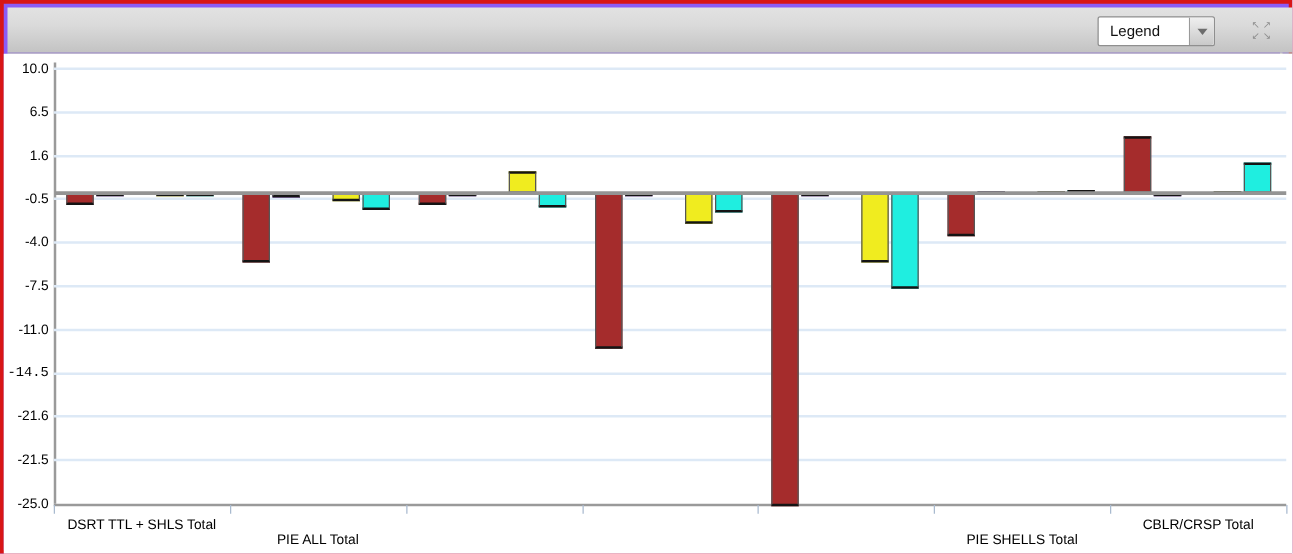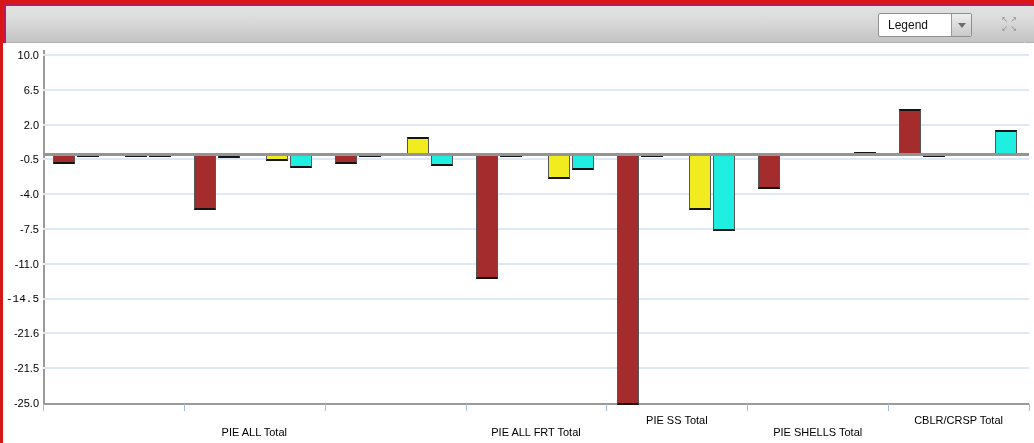--- a/index.html
+++ b/index.html
@@ -1,19 +1,19 @@
 <!DOCTYPE html>
 <html><head>
 <meta charset="utf-8">
 <style>
   html,body{margin:0;padding:0;background:#fff;}
   body{width:1034px;height:443px;position:relative;overflow:hidden;
        font-family:"Liberation Sans", sans-serif;}
   .frame{position:absolute;left:0;top:0;width:1034px;height:443px;
-         box-sizing:border-box;border:3px solid #d81616;background:#be185d;}
+         box-sizing:border-box;border:3px solid #d81616;background:#8b5cf6;}
   .toolbar{position:absolute;left:3px;top:3px;width:1028px;height:36px;
            background:linear-gradient(#e2e2e2,#dadada 40%,#c3c3c3);
            border-bottom:1px solid #b2b2b2;}
   .legend-select{position:absolute;top:7px;right:62px;width:92px;height:22px;
                  background:#ffffff;border:1px solid #8f8f8f;border-radius:2px;
                  display:flex;align-items:center;cursor:pointer;}
   .legend-select .txt{flex:1;padding-left:9px;font-size:12px;color:#111;}
   .legend-select .dd-btn{width:20px;height:100%;box-sizing:border-box;
                  border-left:1px solid #9a9a9a;border-radius:0 2px 2px 0;
                  background:linear-gradient(#efefef,#c9c9c9);
@@ -62,21 +62,21 @@
   <div class="right-rail"></div>
 
   <div class="plot" id="plot">
     <div class="y-axis-line"></div>
     <div class="x-axis-line"></div>
   <div class="gridline" style="top: 11px;"></div>
       <div class="ytick-label" style="left: 0px; top: 12px;">10.0</div>
       <div class="gridline" style="top: 45.8px;"></div>
       <div class="ytick-label" style="left: 0px; top: 46.8px;">6.5</div>
       <div class="gridline" style="top: 80.6px;"></div>
-      <div class="ytick-label" style="left: 0px; top: 81.6px;">2.0</div>
+      <div class="ytick-label" style="left: 0px; top: 81.6px;">1.6</div>
       <div class="gridline" style="top: 115.4px;"></div>
       <div class="ytick-label" style="left: 0px; top: 116.4px;">-0.5</div>
       <div class="gridline" style="top: 150.2px;"></div>
       <div class="ytick-label" style="left: 0px; top: 151.2px;">-4.0</div>
       <div class="gridline" style="top: 185px;"></div>
       <div class="ytick-label" style="left: 0px; top: 186px; text-align: right;">-7.5</div>
       <div class="gridline" style="top: 219.8px;"></div>
       <div class="ytick-label" style="left: 0px; top: 220.8px;">-11.0</div>
       <div class="gridline" style="top: 254.6px;"></div>
       <div class="ytick-label" style="left: 0px; top: 255.6px; font-family: Liberation Mono, monospace;">-14.5</div>
@@ -87,23 +87,22 @@
       <div class="ytick-label" style="left: 0px; top: 360px;">-25.0</div>
       <div class="baseline" style="top: 110.429px;"></div>
       <div class="cat-tick" style="left: 40px;"></div>
       <div class="cat-tick" style="left: 180.857px;"></div>
       <div class="cat-tick" style="left: 321.714px;"></div>
       <div class="cat-tick" style="left: 462.571px;"></div>
       <div class="cat-tick" style="left: 603.429px;"></div>
       <div class="cat-tick" style="left: 744.286px;"></div>
       <div class="cat-tick" style="left: 885.143px;"></div>
       <div class="cat-tick" style="left: 1026px;"></div>
+      <div class="xlabel" style="left: 20px; width: 180.857px; top: 371px;">DSRT TTL + SHLS Total</div>
       <div class="xlabel" style="left: 160.857px; width: 180.857px; top: 383px;">PIE ALL Total</div>
-      <div class="xlabel" style="left: 442.571px; width: 180.857px; top: 383px;">PIE ALL FRT Total</div>
-      <div class="xlabel" style="left: 583.429px; width: 180.857px; top: 371px;">PIE SS Total</div>
       <div class="xlabel" style="left: 724.286px; width: 180.857px; top: 383px;">PIE SHELLS Total</div>
       <div class="xlabel" style="left: 865.143px; width: 180.857px; top: 371px;">CBLR/CRSP Total</div>
       <div class="bar neg" title="DSRT TTL + SHLS Total: -1" style="left: 50.4286px; width: 22px; height: 9.94286px; top: 111.429px; background: rgb(165, 44, 44);"></div>
       <div class="bar neg" title="PIE ALL Total: -5.6" style="left: 191.286px; width: 22px; height: 55.68px; top: 111.429px; background: rgb(165, 44, 44);"></div>
       <div class="bar neg" title="PIE ALL CRM Total: -1" style="left: 332.143px; width: 22px; height: 9.94286px; top: 111.429px; background: rgb(165, 44, 44);"></div>
       <div class="bar neg" title="PIE ALL FRT Total: -12.5" style="left: 473px; width: 22px; height: 124.286px; top: 111.429px; background: rgb(165, 44, 44);"></div>
       <div class="bar neg" title="PIE SS Total: -25.2" style="left: 613.857px; width: 22px; height: 250.56px; top: 111.429px; background: rgb(165, 44, 44);"></div>
       <div class="bar neg" title="PIE SHELLS Total: -3.5" style="left: 754.714px; width: 22px; height: 34.8px; top: 111.429px; background: rgb(165, 44, 44);"></div>
       <div class="bar pos" title="CBLR/CRSP Total: 4.6" style="left: 895.571px; width: 22px; height: 45.7371px; top: 65.6914px; background: rgb(165, 44, 44);"></div>
       <div class="bar neg" title="DSRT TTL + SHLS Total: -0.05" style="left: 74.4286px; width: 22px; height: 1px; top: 111.429px; background: rgb(125, 53, 200);"></div>

